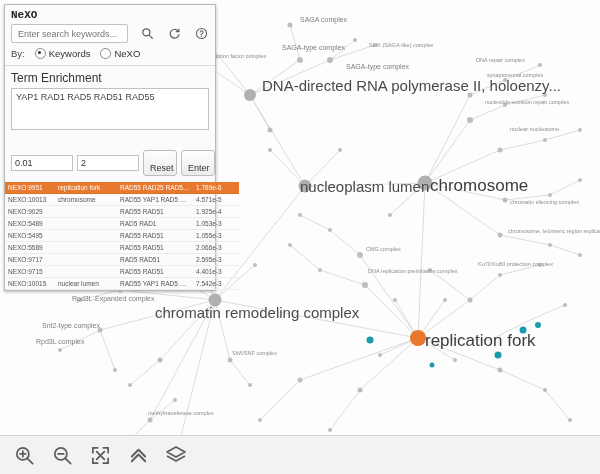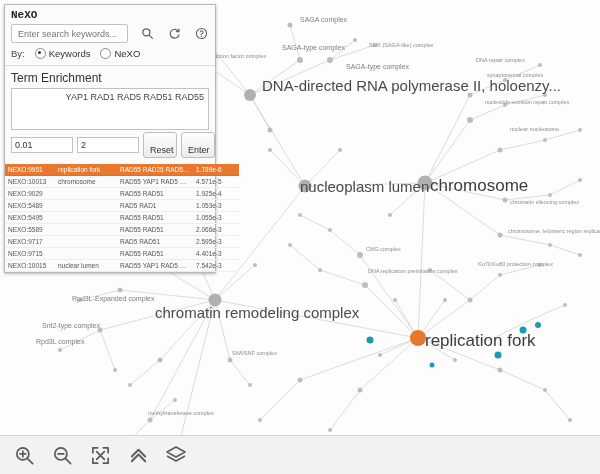--- a/index.html
+++ b/index.html
@@ -142,33 +142,32 @@
     border-radius: 50%;
     background: #333;
   }
   .section-head {
     border-top: 1px solid #dcdcdc;
     padding: 5px 6px 3px 6px;
     font-size: 12px;
     color: #333;
   }
   .term-area {
-    margin: 0 6px 0 6px;
+    margin: 0 6px 18px 6px;
     height: 42px;
     border: 1px solid #c2c2c2;
     background: #fff;
     font-size: 9px;
     color: #444;
     padding: 3px 4px;
     overflow: hidden;
     font-family: "Liberation Sans", sans-serif;
     resize: none;
     box-sizing: border-box;
     width: calc(100% - 12px);
-    text-align: right;
   }
   .ctrl-row {
     display: flex;
     align-items: center;
     gap: 4px;
     padding: 0 6px 6px 6px;
   }
   .ctrl-row .num {
     width: 62px;
     height: 16px;

